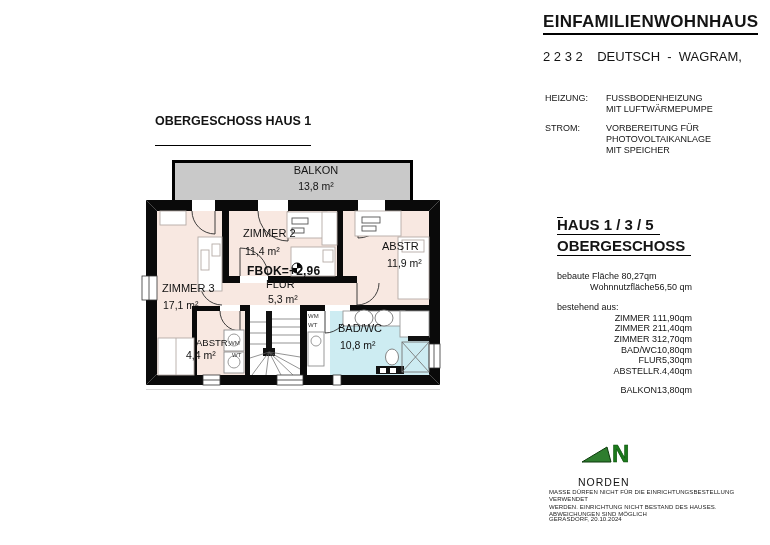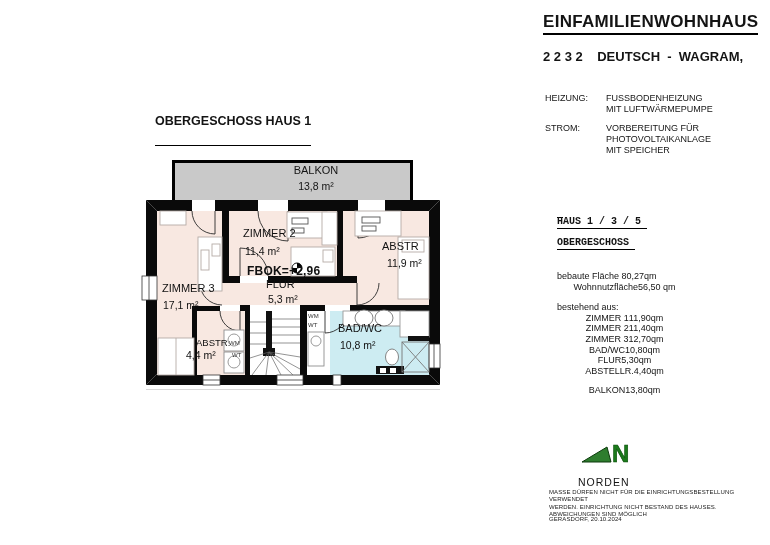--- a/index.html
+++ b/index.html
@@ -4,26 +4,26 @@
 <style>
   html,body{margin:0;padding:0;background:#fff;}
   .page{position:relative;width:770px;height:545px;background:#ffffff;overflow:hidden;
         font-family:"Liberation Sans",sans-serif;color:#141414;}
   .abs{position:absolute;}
   .nowrap{white-space:nowrap;}
 
   
   .main-title{left:543px;top:12px;font-size:17px;font-weight:bold;letter-spacing:.3px;
               border-bottom:2px solid #000;padding-bottom:1px;}
-  .address{left:543px;top:49px;font-size:13px;font-weight:bold;white-space:pre;}
+  .address{left:543px;top:49px;font-size:13px;font-weight:normal;white-space:pre;}
   .spec-label{font-size:9px;font-weight:400;}
   .spec-val{font-size:9px;line-height:11px;}
   .sum{font-size:9px;}
-  .sum-head{font-size:10px;font-weight:bold;border-bottom:1.2px solid #000;padding:0 6px 1px 0;font-family:Liberation Mono, monospace;}
-  .sum-row{left:557px;width:135px;display:flex;justify-content:center;font-size:9px;}
+  .sum-head{font-size:15px;font-weight:bold;border-bottom:1.2px solid #000;padding:0 6px 1px 0;}
+  .sum-row{left:557px;width:135px;display:flex;justify-content:flex-end;font-size:9px;}
   .small-print{left:549px;font-size:6px;line-height:7.4px;color:#222;letter-spacing:.1px;}
 
   
   .plan-title{left:155px;top:114px;font-size:12.5px;font-weight:bold;
               border-bottom:1.6px solid #000;padding-bottom:17px;}
   .balcony{left:172px;top:160px;width:241px;height:43px;background:#c9c9c9;
            border:3px solid #000;box-sizing:border-box;}
   .balcony-label{left:266px;top:162px;width:100px;text-align:center;font-size:11px;line-height:16px;}
   .house{left:146px;top:200px;width:294px;height:185px;background:#0a0a0a;}
   .room{position:absolute;}

